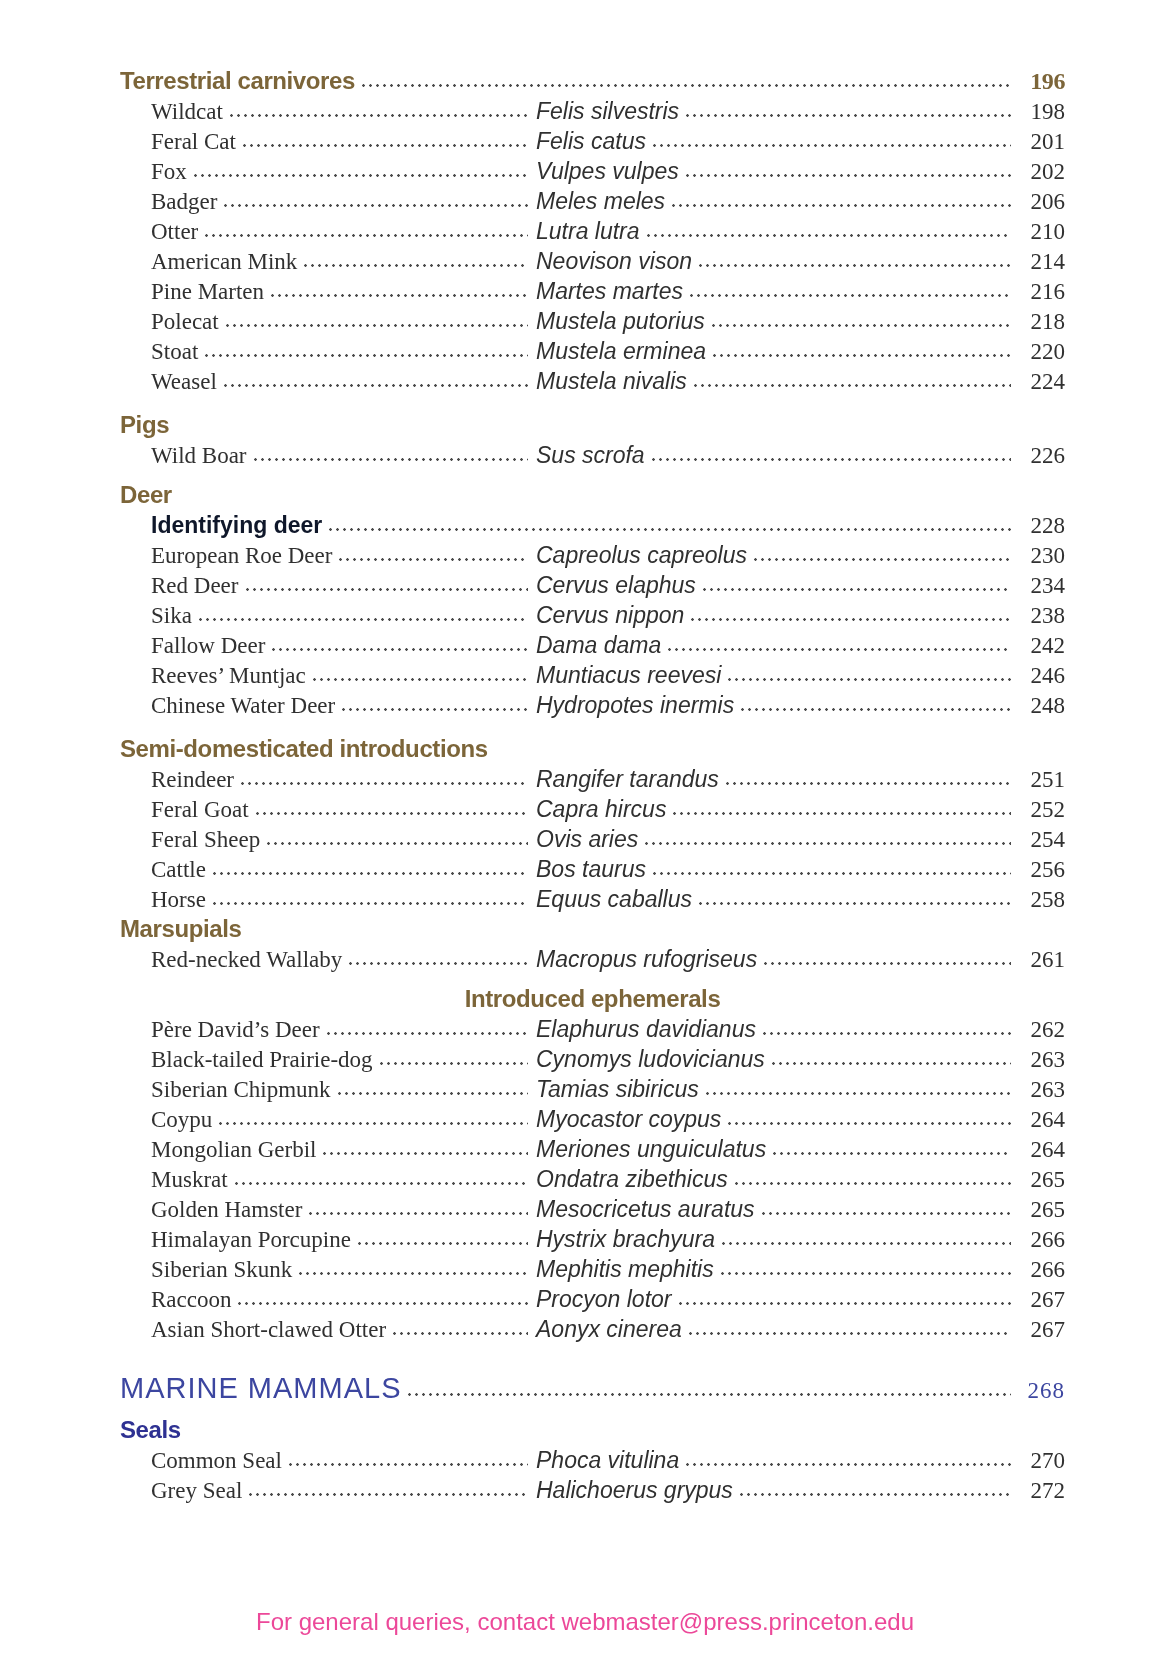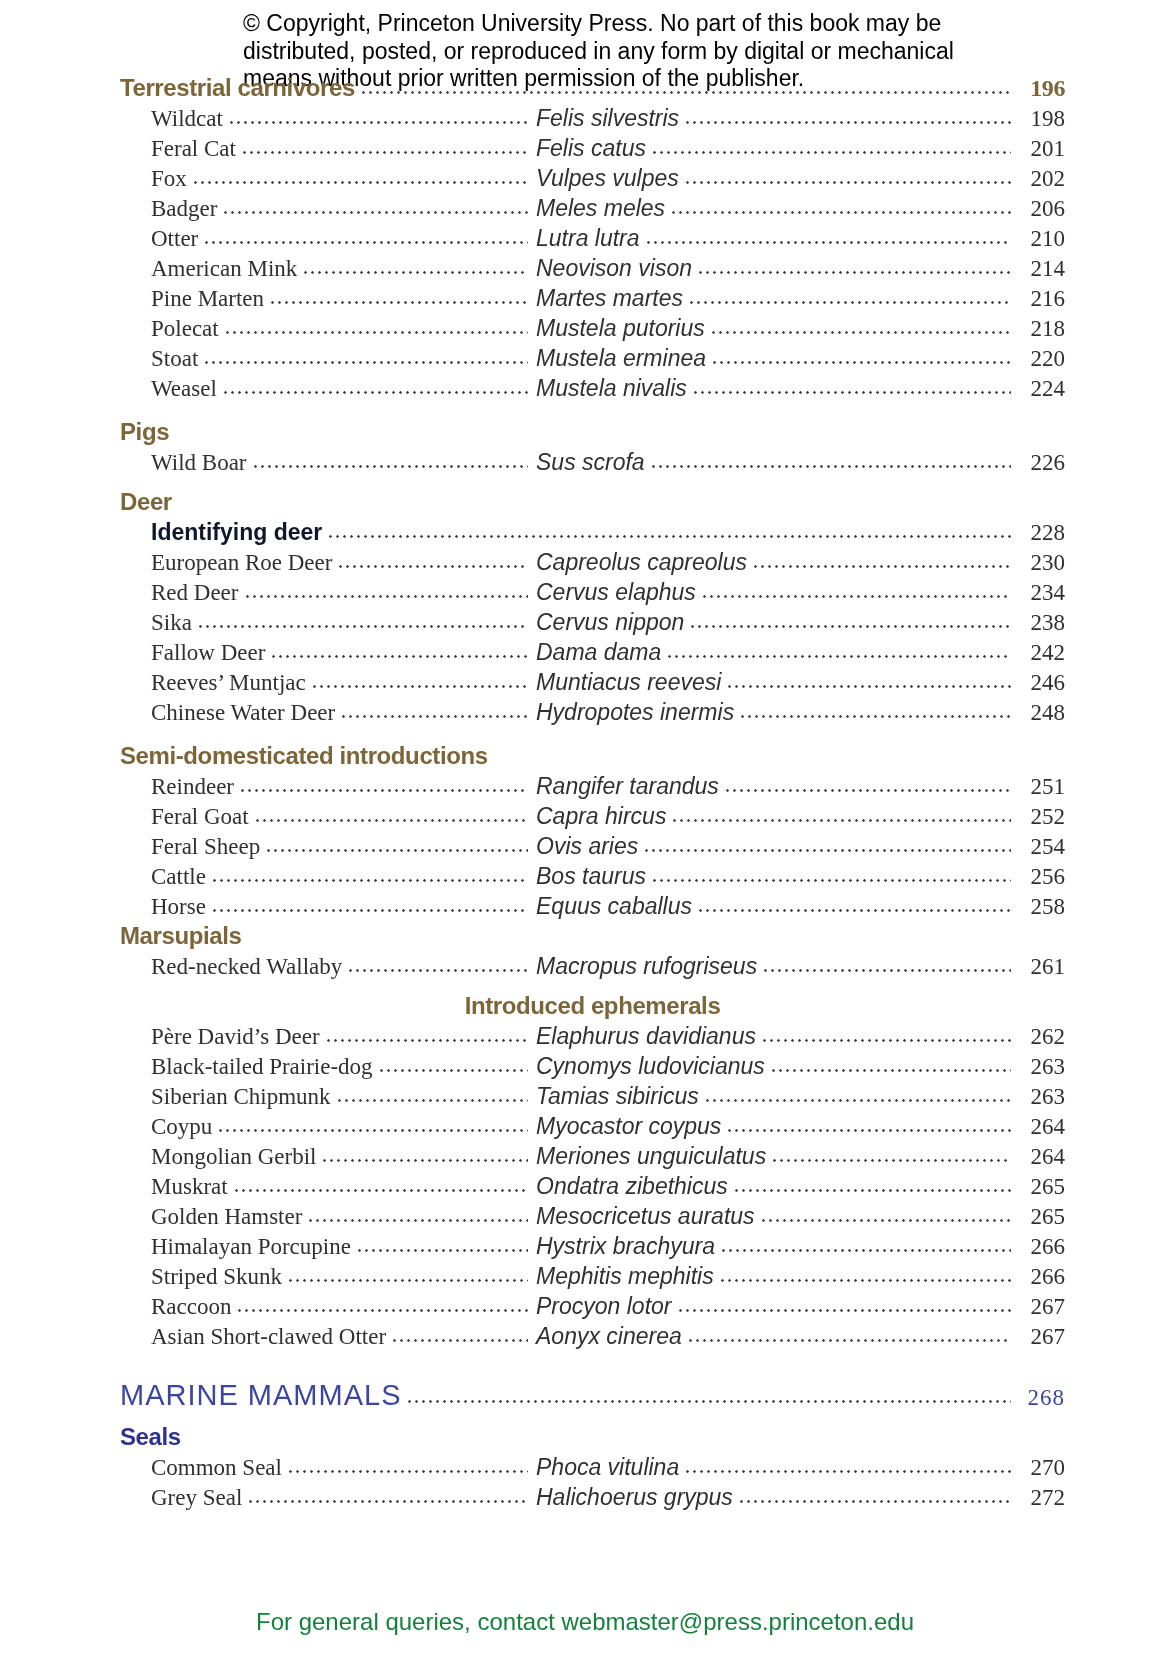--- a/index.html
+++ b/index.html
@@ -6,54 +6,49 @@
   #page{
     position:relative;width:1170px;height:1654px;background:#ffffff;
     font-family:"Liberation Sans",sans-serif;overflow:hidden;margin:0 auto;
   }
   
   .copyright{
     position:absolute;left:243px;top:10px;width:720px;
     font-size:23px;line-height:27.5px;color:#000000;
   }
   
-  .toc{position:absolute;left:120px;top:73px;width:945px;color:#303030;}
+  .toc{position:absolute;left:120px;top:66px;width:945px;color:#303030;}
   .row{display:flex;align-items:baseline;height:30px;line-height:30px;font-size:23px;}
   .row .name{white-space:nowrap;}
   .pair{display:flex;align-items:baseline;width:385px;flex:0 0 385px;font-family:Liberation Serif, serif;}
   .latin{font-style:italic;white-space:nowrap;}
   .dots{
     flex:1 1 auto;height:7px;align-self:baseline;margin:0 8px 0 5px;
     background-image:radial-gradient(circle,#4c4c4c 1.15px,transparent 1.5px);
     background-size:7px 7px;background-repeat:repeat-x;background-position:left bottom;
   }
   .page-num{min-width:46px;text-align:right;white-space:nowrap;font-family:Liberation Serif, serif;}
   .indent{padding-left:31px;}
   .heading-brown{font-weight:bold;font-size:24px;color:#7c6539;letter-spacing:-0.4px;}
   .heading-navy{font-weight:bold;font-size:24px;color:#2e3192;letter-spacing:-0.4px;}
   .heading-part{font-size:29px;color:#3c46a0;letter-spacing:1px;}
   .row.part-row{height:42px;line-height:42px;}
   .row.part-row .page-num{font-size:23px;}
   .sub .name{font-weight:bold;color:#0f172a;}
   
   .footer{
     position:absolute;left:0;top:1608px;width:100%;text-align:center;
-    font-size:24px;color:#15803d;
+    font-size:24px;color:#ec4899;
   }
 </style>
 </head>
 <body>
 
 <div id="page">
 
-  <div class="copyright">
-    <div>© Copyright, Princeton University Press. No part of this book may be</div>
-    <div>distributed, posted, or reproduced in any form by digital or mechanical</div>
-    <div>means without prior written permission of the publisher.</div>
-  </div>
 
   <div class="toc" id="toc">
       <div class="row heading-brown" style="margin-top: 0px;">
     <span class="name">Terrestrial carnivores</span>
     <span class="dots"></span>
     <span class="page-num">196</span>
   </div>
       <div class="row indent">
     <span class="pair">
       <span class="name">Wildcat</span>
@@ -353,21 +348,21 @@
     <span class="pair">
       <span class="name">Himalayan Porcupine</span>
       <span class="dots"></span>
     </span>
     <span class="latin">Hystrix brachyura</span>
     <span class="dots"></span>
     <span class="page-num">266</span>
   </div>
       <div class="row indent">
     <span class="pair">
-      <span class="name">Striped Skunk</span>
+      <span class="name">Siberian Skunk</span>
       <span class="dots"></span>
     </span>
     <span class="latin">Mephitis mephitis</span>
     <span class="dots"></span>
     <span class="page-num">266</span>
   </div>
       <div class="row indent">
     <span class="pair">
       <span class="name">Raccoon</span>
       <span class="dots"></span>

